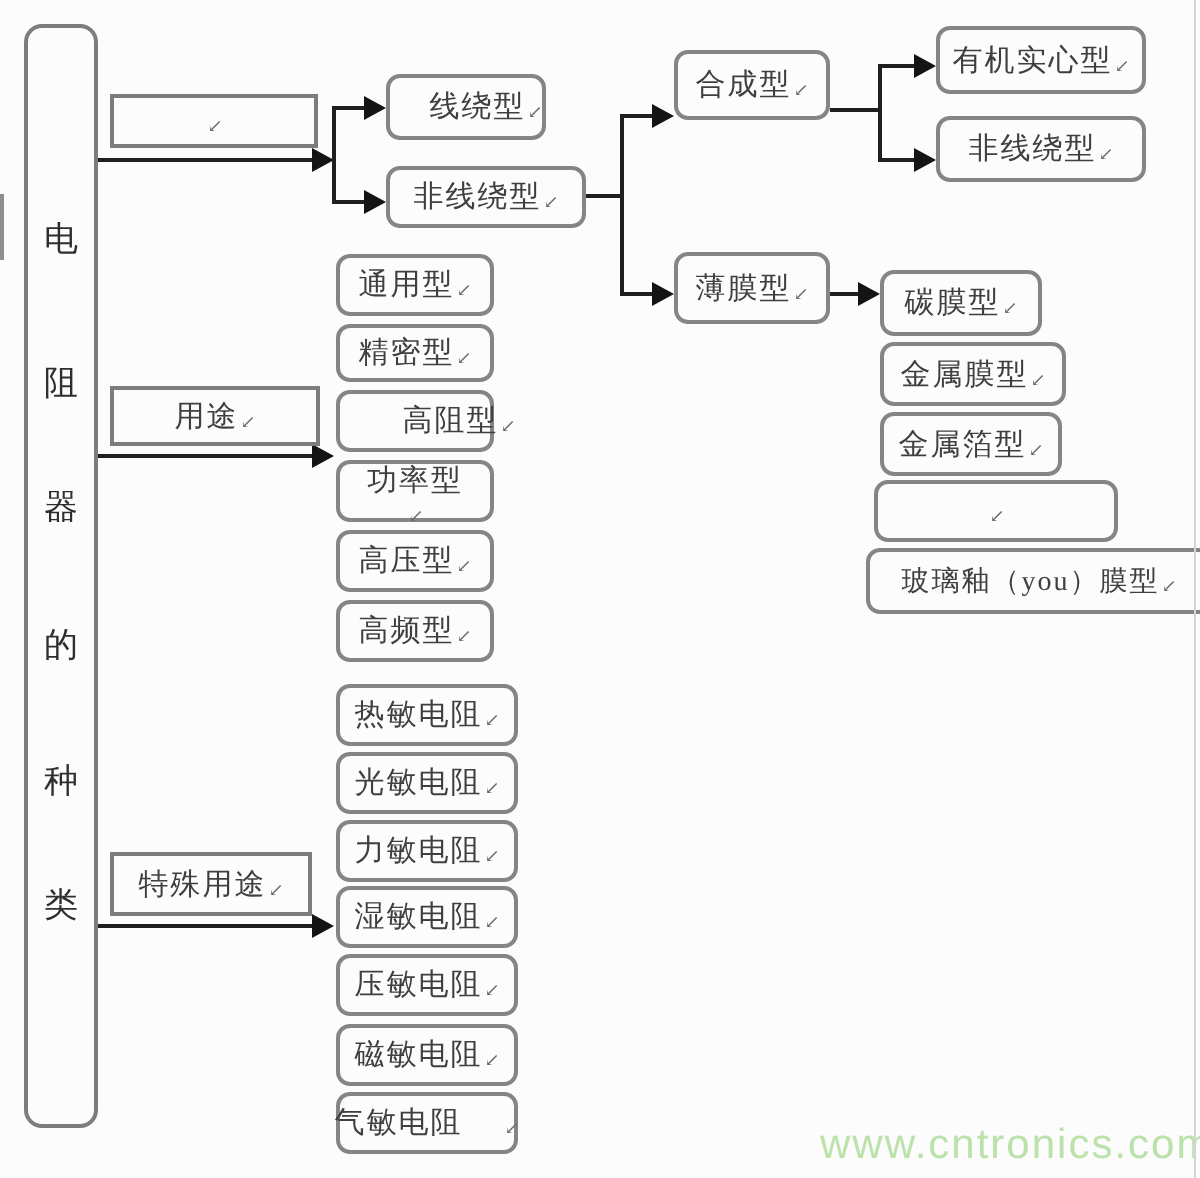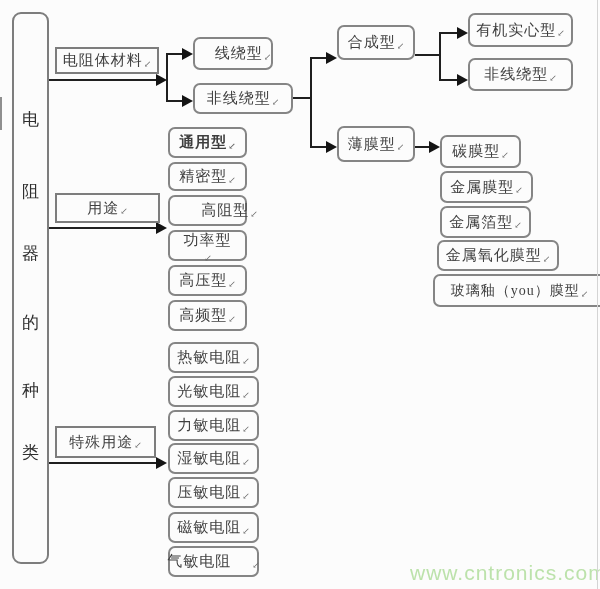--- a/index.html
+++ b/index.html
@@ -36,21 +36,21 @@
   #n-organic{left:468px;top:13px;width:105px;height:34px;}
   #n-inorganic{left:468px;top:58px;width:105px;height:33px;}
   #n-thinfilm{left:337px;top:126px;width:78px;height:36px;}
   #n-carbon{left:440px;top:135px;width:81px;height:33px;}
   #n-metalfilm{left:440px;top:171px;width:93px;height:32px;}
   #n-metalfoil{left:440px;top:206px;width:91px;height:32px;}
   #n-metaloxide{left:437px;top:240px;width:122px;height:31px;}
   #n-glassglaze{left:433px;top:274px;width:173px;height:33px;font-size:14px;}
 
   
-  #n-general{left:168px;top:127px;width:79px;height:31px;font-weight:bold;}
+  #n-general{left:168px;top:127px;width:79px;height:31px;}
   #n-precision{left:168px;top:162px;width:79px;height:29px;}
   #n-highres{left:168px;top:195px;width:79px;height:31px;padding-left:44px;}
   #n-power{left:168px;top:230px;width:79px;height:31px;flex-direction:column;}
   #n-highvolt{left:168px;top:265px;width:79px;height:31px;}
   #n-highfreq{left:168px;top:300px;width:79px;height:31px;}
 
   
   #n-thermistor{left:168px;top:342px;width:91px;height:31px;}
   #n-photo{left:168px;top:376px;width:91px;height:31px;}
   #n-force{left:168px;top:410px;width:91px;height:31px;}
@@ -104,21 +104,20 @@
   <div class="hline" style="left:415px;top:146px;width:14px"></div>
   <div class="arr" style="left:429px;top:141px"></div>
 
   <div class="hline" style="left:49px;top:227px;width:108px"></div>
   <div class="arr" style="left:156px;top:222px"></div>
 
   <div class="hline" style="left:49px;top:462px;width:108px"></div>
   <div class="arr" style="left:156px;top:457px"></div>
 
   <div class="box" id="b-material">
-    <span>电阻体材料</span>
       <span class="pm">↙</span>
   </div>
   <div class="box" id="b-usage">
     <span>用途</span>
       <span class="pm">↙</span>
   </div>
   <div class="box" id="b-special">
     <span>特殊用途</span>
       <span class="pm">↙</span>
   </div>
@@ -153,21 +152,20 @@
   </div>
   <div class="box rounded" id="n-metalfilm">
     <span>金属膜型</span>
       <span class="pm">↙</span>
   </div>
   <div class="box rounded" id="n-metalfoil">
     <span>金属箔型</span>
       <span class="pm">↙</span>
   </div>
   <div class="box rounded" id="n-metaloxide">
-    <span>金属氧化膜型</span>
       <span class="pm">↙</span>
   </div>
   <div class="box rounded" id="n-glassglaze">
     <span>玻璃釉（you）膜型</span>
       <span class="pm">↙</span>
   </div>
 
   <div class="box rounded" id="n-general">
     <span>通用型</span>
       <span class="pm">↙</span>

